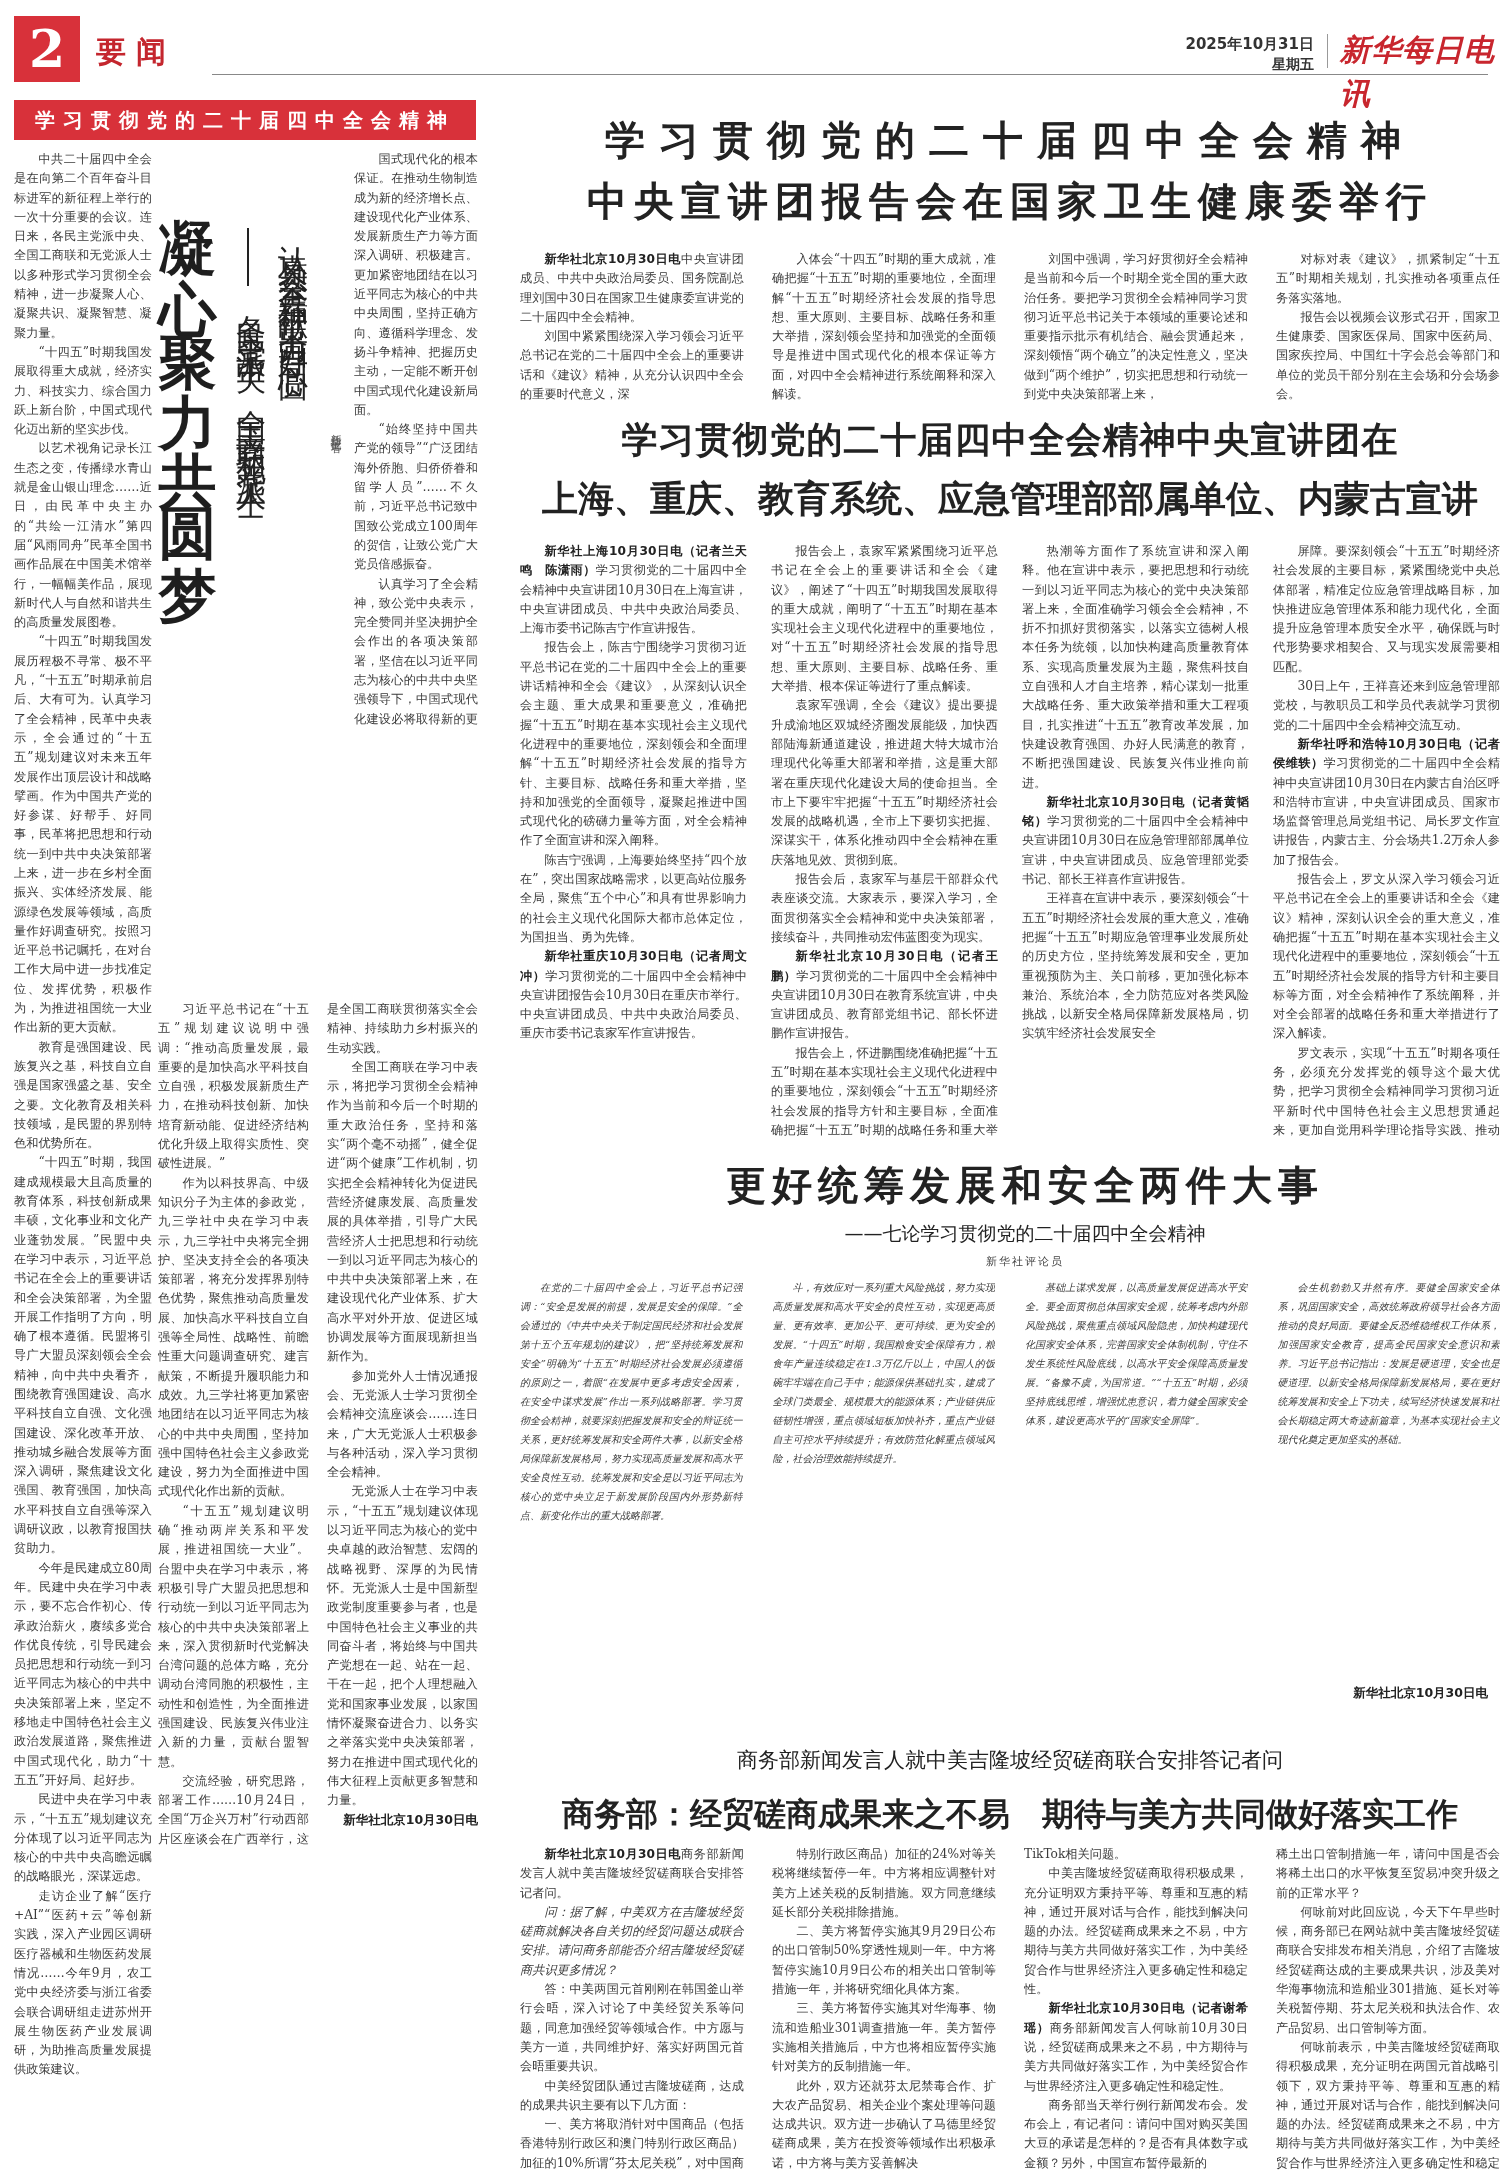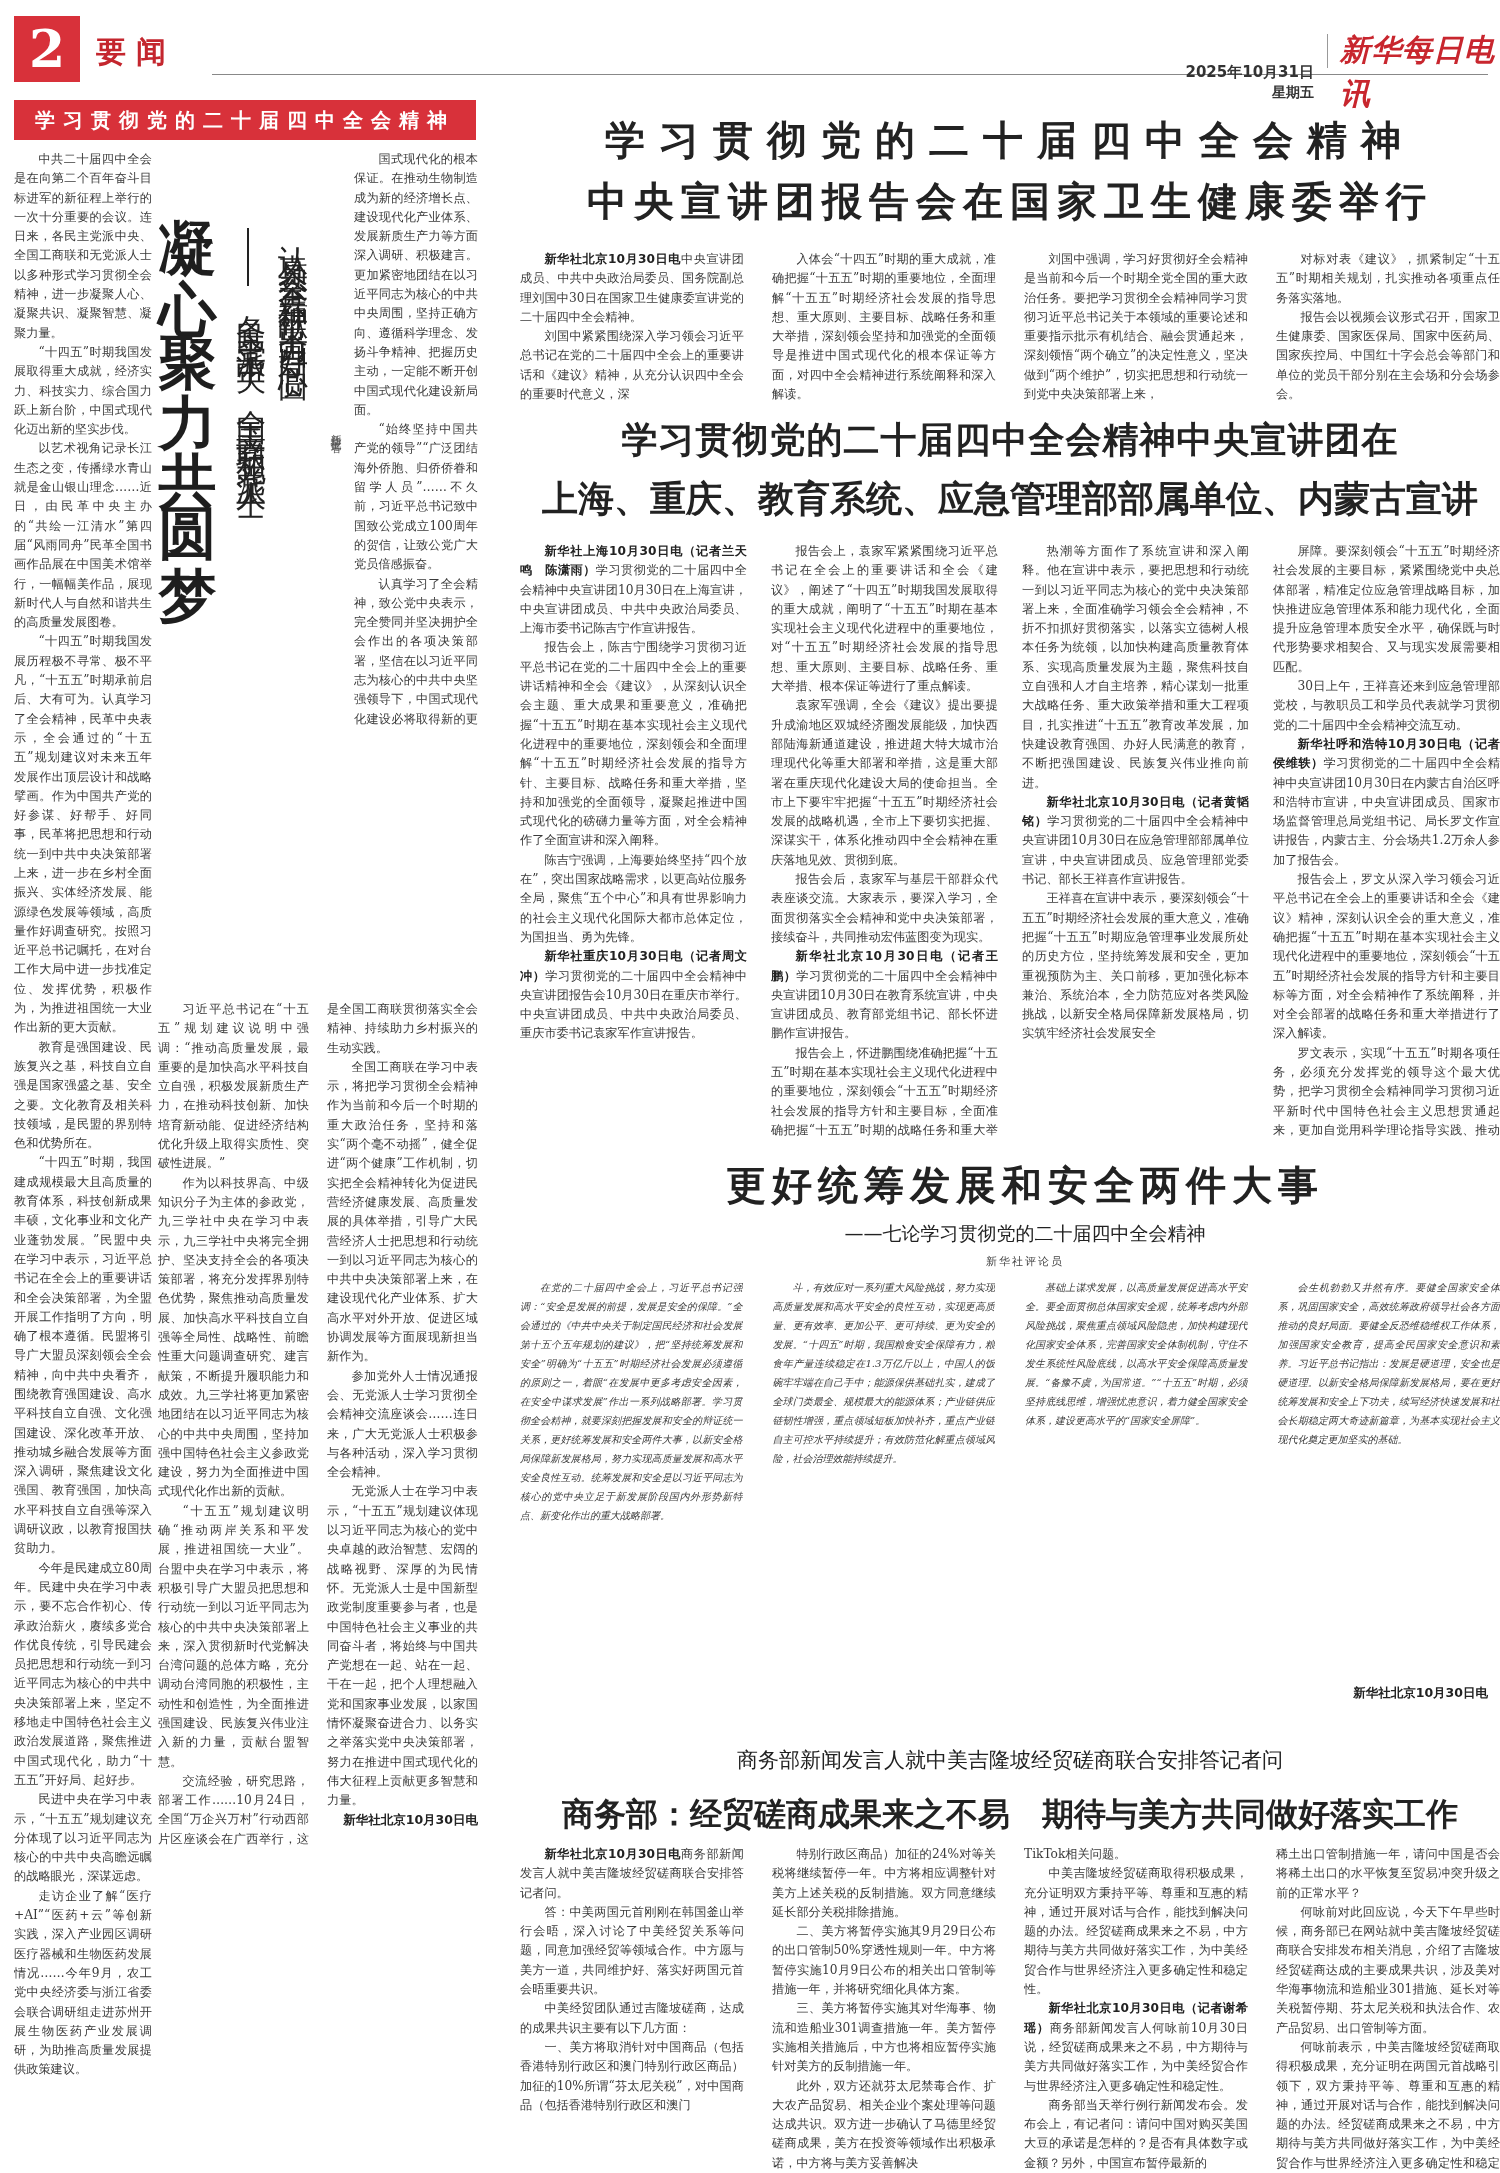--- a/index.html
+++ b/index.html
@@ -5,21 +5,21 @@
   * { box-sizing: border-box; margin: 0; padding: 0; }
   html, body { width: 1500px; height: 2173px; background: #ffffff; overflow: hidden; }
   body { position: relative; font-family: "DejaVu Serif", "Liberation Serif", serif; color: #2a2a2a; }
   .abs { position: absolute; }
 
   
   .page-num { left: 14px; top: 16px; width: 66px; height: 66px; background: #d8313a; color: #fff;
     font-family: "DejaVu Serif", serif; font-weight: bold; font-size: 52px; line-height: 66px; text-align: center; }
   .section-name { left: 96px; top: 22px; font-size: 30px; font-weight: bold; color: #c4262e; letter-spacing: 10px; line-height: 60px; }
   .head-rule { left: 212px; top: 74px; width: 1276px; height: 1px; background: #888; }
-  .date { right: 186px; top: 34px; text-align: right; font-family: "DejaVu Sans", sans-serif; font-size: 15px; font-weight: bold; color: #333; line-height: 20px; margin-top: 28px; }
+  .date { right: 186px; top: 34px; text-align: right; font-family: "DejaVu Sans", sans-serif; font-size: 15px; font-weight: bold; color: #333; line-height: 20px; }
   .date .weekday { font-size: 14px; }
   .head-sep { left: 1327px; top: 34px; width: 1px; height: 34px; background: #999; }
   .brand { left: 1340px; top: 28px; font-size: 30px; font-weight: bold; color: #c8262e; font-style: italic; letter-spacing: 1px; line-height: 44px; }
 
   
   .banner { left: 14px; top: 100px; width: 462px; height: 40px; background: #d8313a; color: #fff;
     font-family: "DejaVu Sans", sans-serif; font-weight: bold; font-size: 20px; letter-spacing: 8px; line-height: 40px; text-align: center; }
 
   .col-text { font-family: "DejaVu Serif", serif; font-size: 12.2px; line-height: 19.3px; color: #3a3a3a; text-align: justify; overflow: hidden; }
   .col-text p { text-indent: 2em; }
@@ -161,20 +161,21 @@
       <p>会生机勃勃又井然有序。要健全国家安全体系，巩固国家安全，高效统筹政府领导社会各方面推动的良好局面。要健全反恐维稳维权工作体系，加强国家安全教育，提高全民国家安全意识和素养。习近平总书记指出：发展是硬道理，安全也是硬道理。以新安全格局保障新发展格局，要在更好统筹发展和安全上下功夫，续写经济快速发展和社会长期稳定两大奇迹新篇章，为基本实现社会主义现代化奠定更加坚实的基础。</p>
     </div>
   </div>
 <div class="abs dateline-right" style="left:1300px; top:1685px; width:188px;">新华社北京10月30日电</div>
 
 <div class="abs headline h4pre">商务部新闻发言人就中美吉隆坡经贸磋商联合安排答记者问</div>
 <div class="abs headline h4">商务部：经贸磋商成果来之不易　期待与美方共同做好落实工作</div>
 <div class="abs" id="a3-body" style="left:520px; top:1845px; width:980px; height:325px;">
     <div class="abs col-text" style="left: 0px; top: 0px; width: 224px; height: 100%;">
       <p><span class="lead">新华社北京10月30日电</span>商务部新闻发言人就中美吉隆坡经贸磋商联合安排答记者问。</p>
+      <p class="q">问：据了解，中美双方在吉隆坡经贸磋商就解决各自关切的经贸问题达成联合安排。请问商务部能否介绍吉隆坡经贸磋商共识更多情况？</p>
       <p>答：中美两国元首刚刚在韩国釜山举行会晤，深入讨论了中美经贸关系等问题，同意加强经贸等领域合作。中方愿与美方一道，共同维护好、落实好两国元首会晤重要共识。</p>
       <p>中美经贸团队通过吉隆坡磋商，达成的成果共识主要有以下几方面：</p>
       <p>一、美方将取消针对中国商品（包括香港特别行政区和澳门特别行政区商品）加征的10%所谓“芬太尼关税”，对中国商品（包括香港特别行政区和澳门</p>
     </div>
     <div class="abs col-text" style="left: 252px; top: 0px; width: 224px; height: 100%;">
       <p>特别行政区商品）加征的24%对等关税将继续暂停一年。中方将相应调整针对美方上述关税的反制措施。双方同意继续延长部分关税排除措施。</p>
       <p>二、美方将暂停实施其9月29日公布的出口管制50%穿透性规则一年。中方将暂停实施10月9日公布的相关出口管制等措施一年，并将研究细化具体方案。</p>
       <p>三、美方将暂停实施其对华海事、物流和造船业301调查措施一年。美方暂停实施相关措施后，中方也将相应暂停实施针对美方的反制措施一年。</p>
       <p>此外，双方还就芬太尼禁毒合作、扩大农产品贸易、相关企业个案处理等问题达成共识。双方进一步确认了马德里经贸磋商成果，美方在投资等领域作出积极承诺，中方将与美方妥善解决</p>
     </div>

